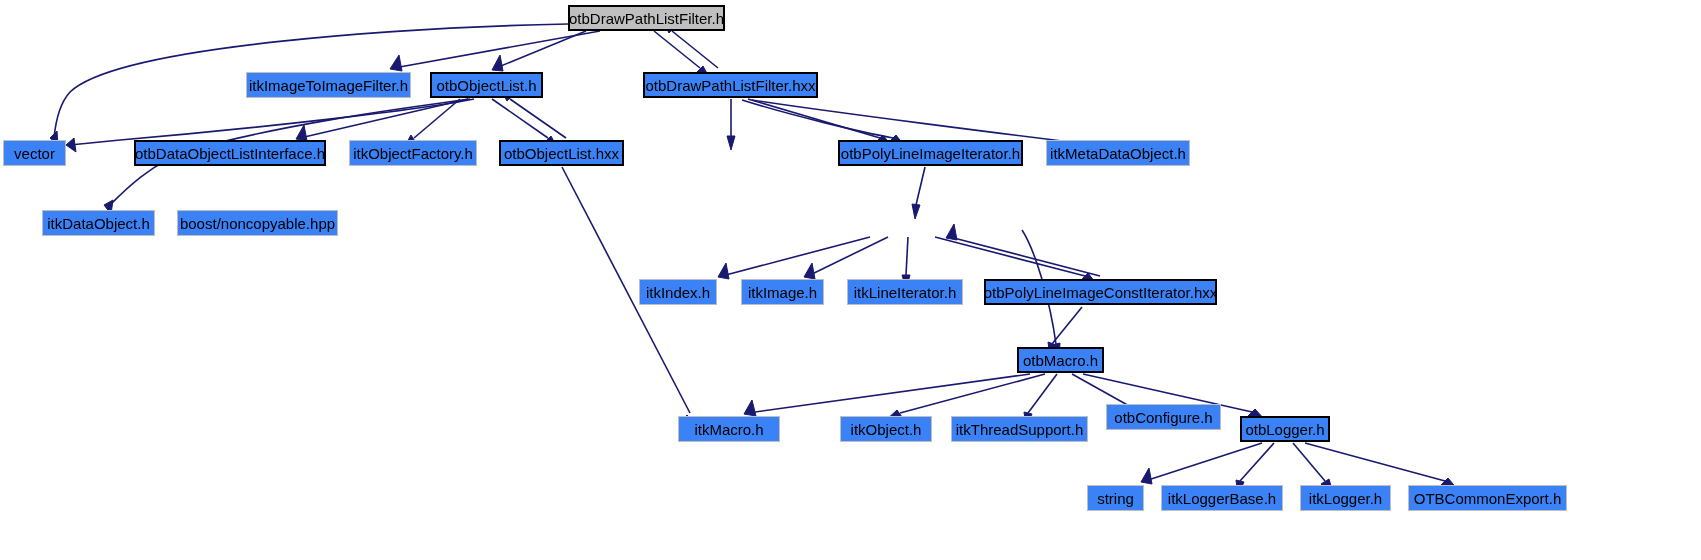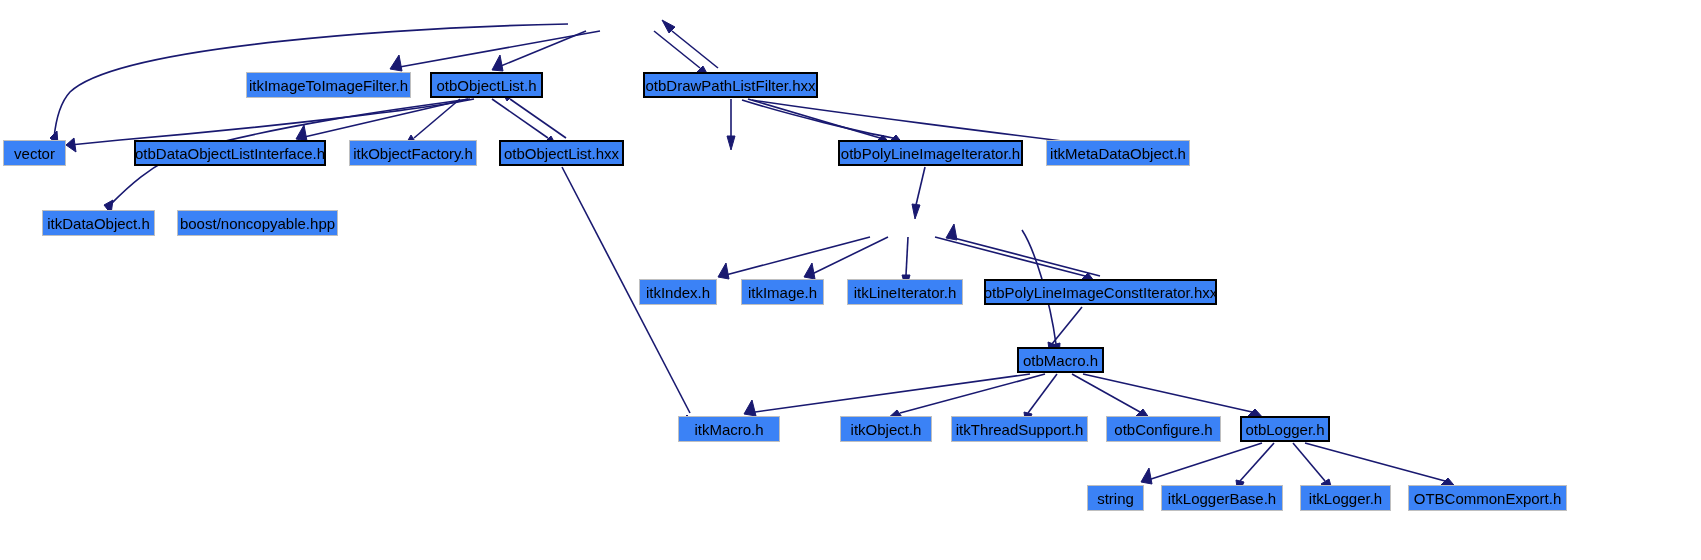--- a/index.html
+++ b/index.html
@@ -154,20 +154,23 @@
       </g>
       <g>
         <path d="M 1305,443 L 1445,481" fill="none" stroke="#191970" stroke-width="1.6"></path>
         <polygon points="1448,478 1458,490 1441,485" fill="#191970" stroke="#191970" stroke-width="1"></polygon>
       </g>
       <g>
         <path d="M 742,100 C 790,115 860,132 893,138" fill="none" stroke="#191970" stroke-width="1.6"></path>
         <polygon points="896,135 906,148 889,142" fill="#191970" stroke="#191970" stroke-width="1"></polygon>
       </g>
     </svg>
+<div class="node root" style="left: 568px; top: 5px; width: 157px;">
+      <span class="lbl">otbDrawPathListFilter.h</span>
+    </div>
     <div class="node" style="left: 246px; top: 72px; width: 165px;">
       <span class="lbl">itkImageToImageFilter.h</span>
     </div>
     <div class="node bold" style="left: 430px; top: 72px; width: 113px;">
       <span class="lbl">otbObjectList.h</span>
     </div>
     <div class="node bold" style="left: 643px; top: 72px; width: 175px;">
       <span class="lbl">otbDrawPathListFilter.hxx</span>
     </div>
     <div class="node" style="left: 3px; top: 140px; width: 63px;">
@@ -211,21 +214,21 @@
     </div>
     <div class="node" style="left: 678px; top: 416px; width: 102px;">
       <span class="lbl">itkMacro.h</span>
     </div>
     <div class="node" style="left: 840px; top: 416px; width: 92px;">
       <span class="lbl">itkObject.h</span>
     </div>
     <div class="node" style="left: 951px; top: 416px; width: 137px;">
       <span class="lbl">itkThreadSupport.h</span>
     </div>
-    <div class="node" style="left: 1106px; top: 416px; width: 115px;">
+    <div class="node" style="left: 1106px; top: 404px; width: 115px;">
       <span class="lbl">otbConfigure.h</span>
     </div>
     <div class="node bold" style="left: 1240px; top: 416px; width: 90px;">
       <span class="lbl">otbLogger.h</span>
     </div>
     <div class="node" style="left: 1087px; top: 485px; width: 57px;">
       <span class="lbl">string</span>
     </div>
     <div class="node" style="left: 1161px; top: 485px; width: 122px;">
       <span class="lbl">itkLoggerBase.h</span>

